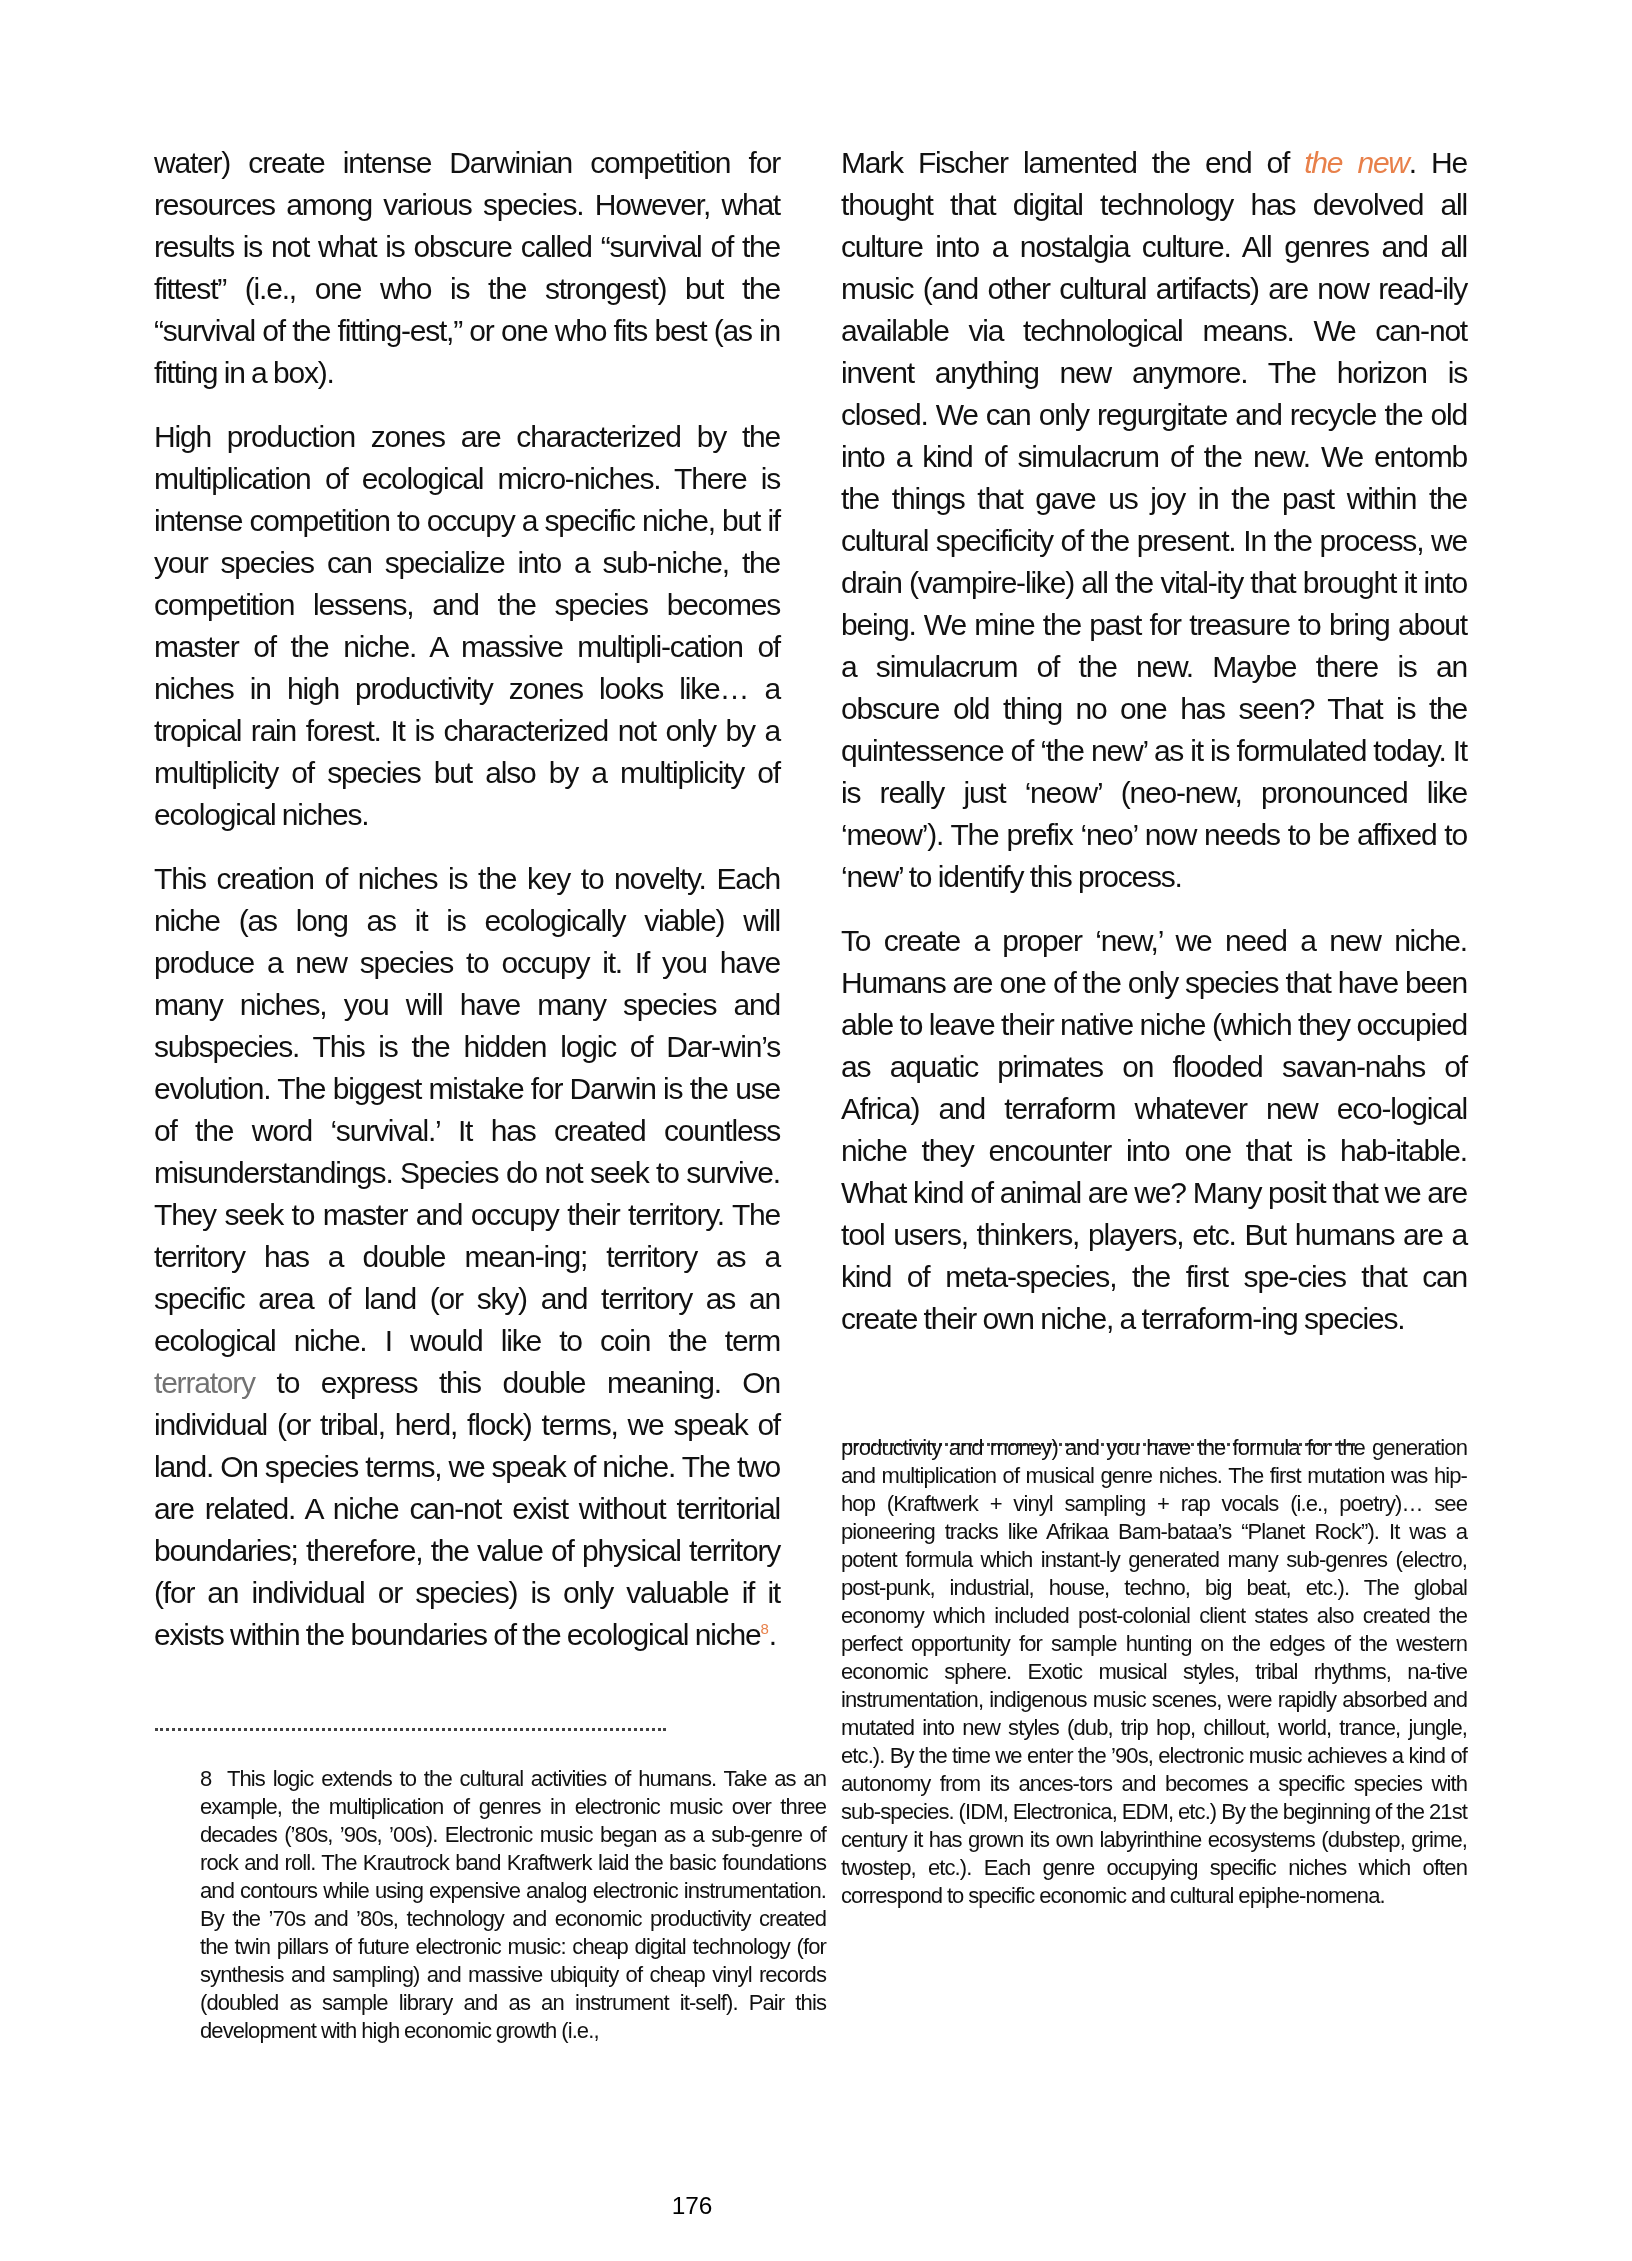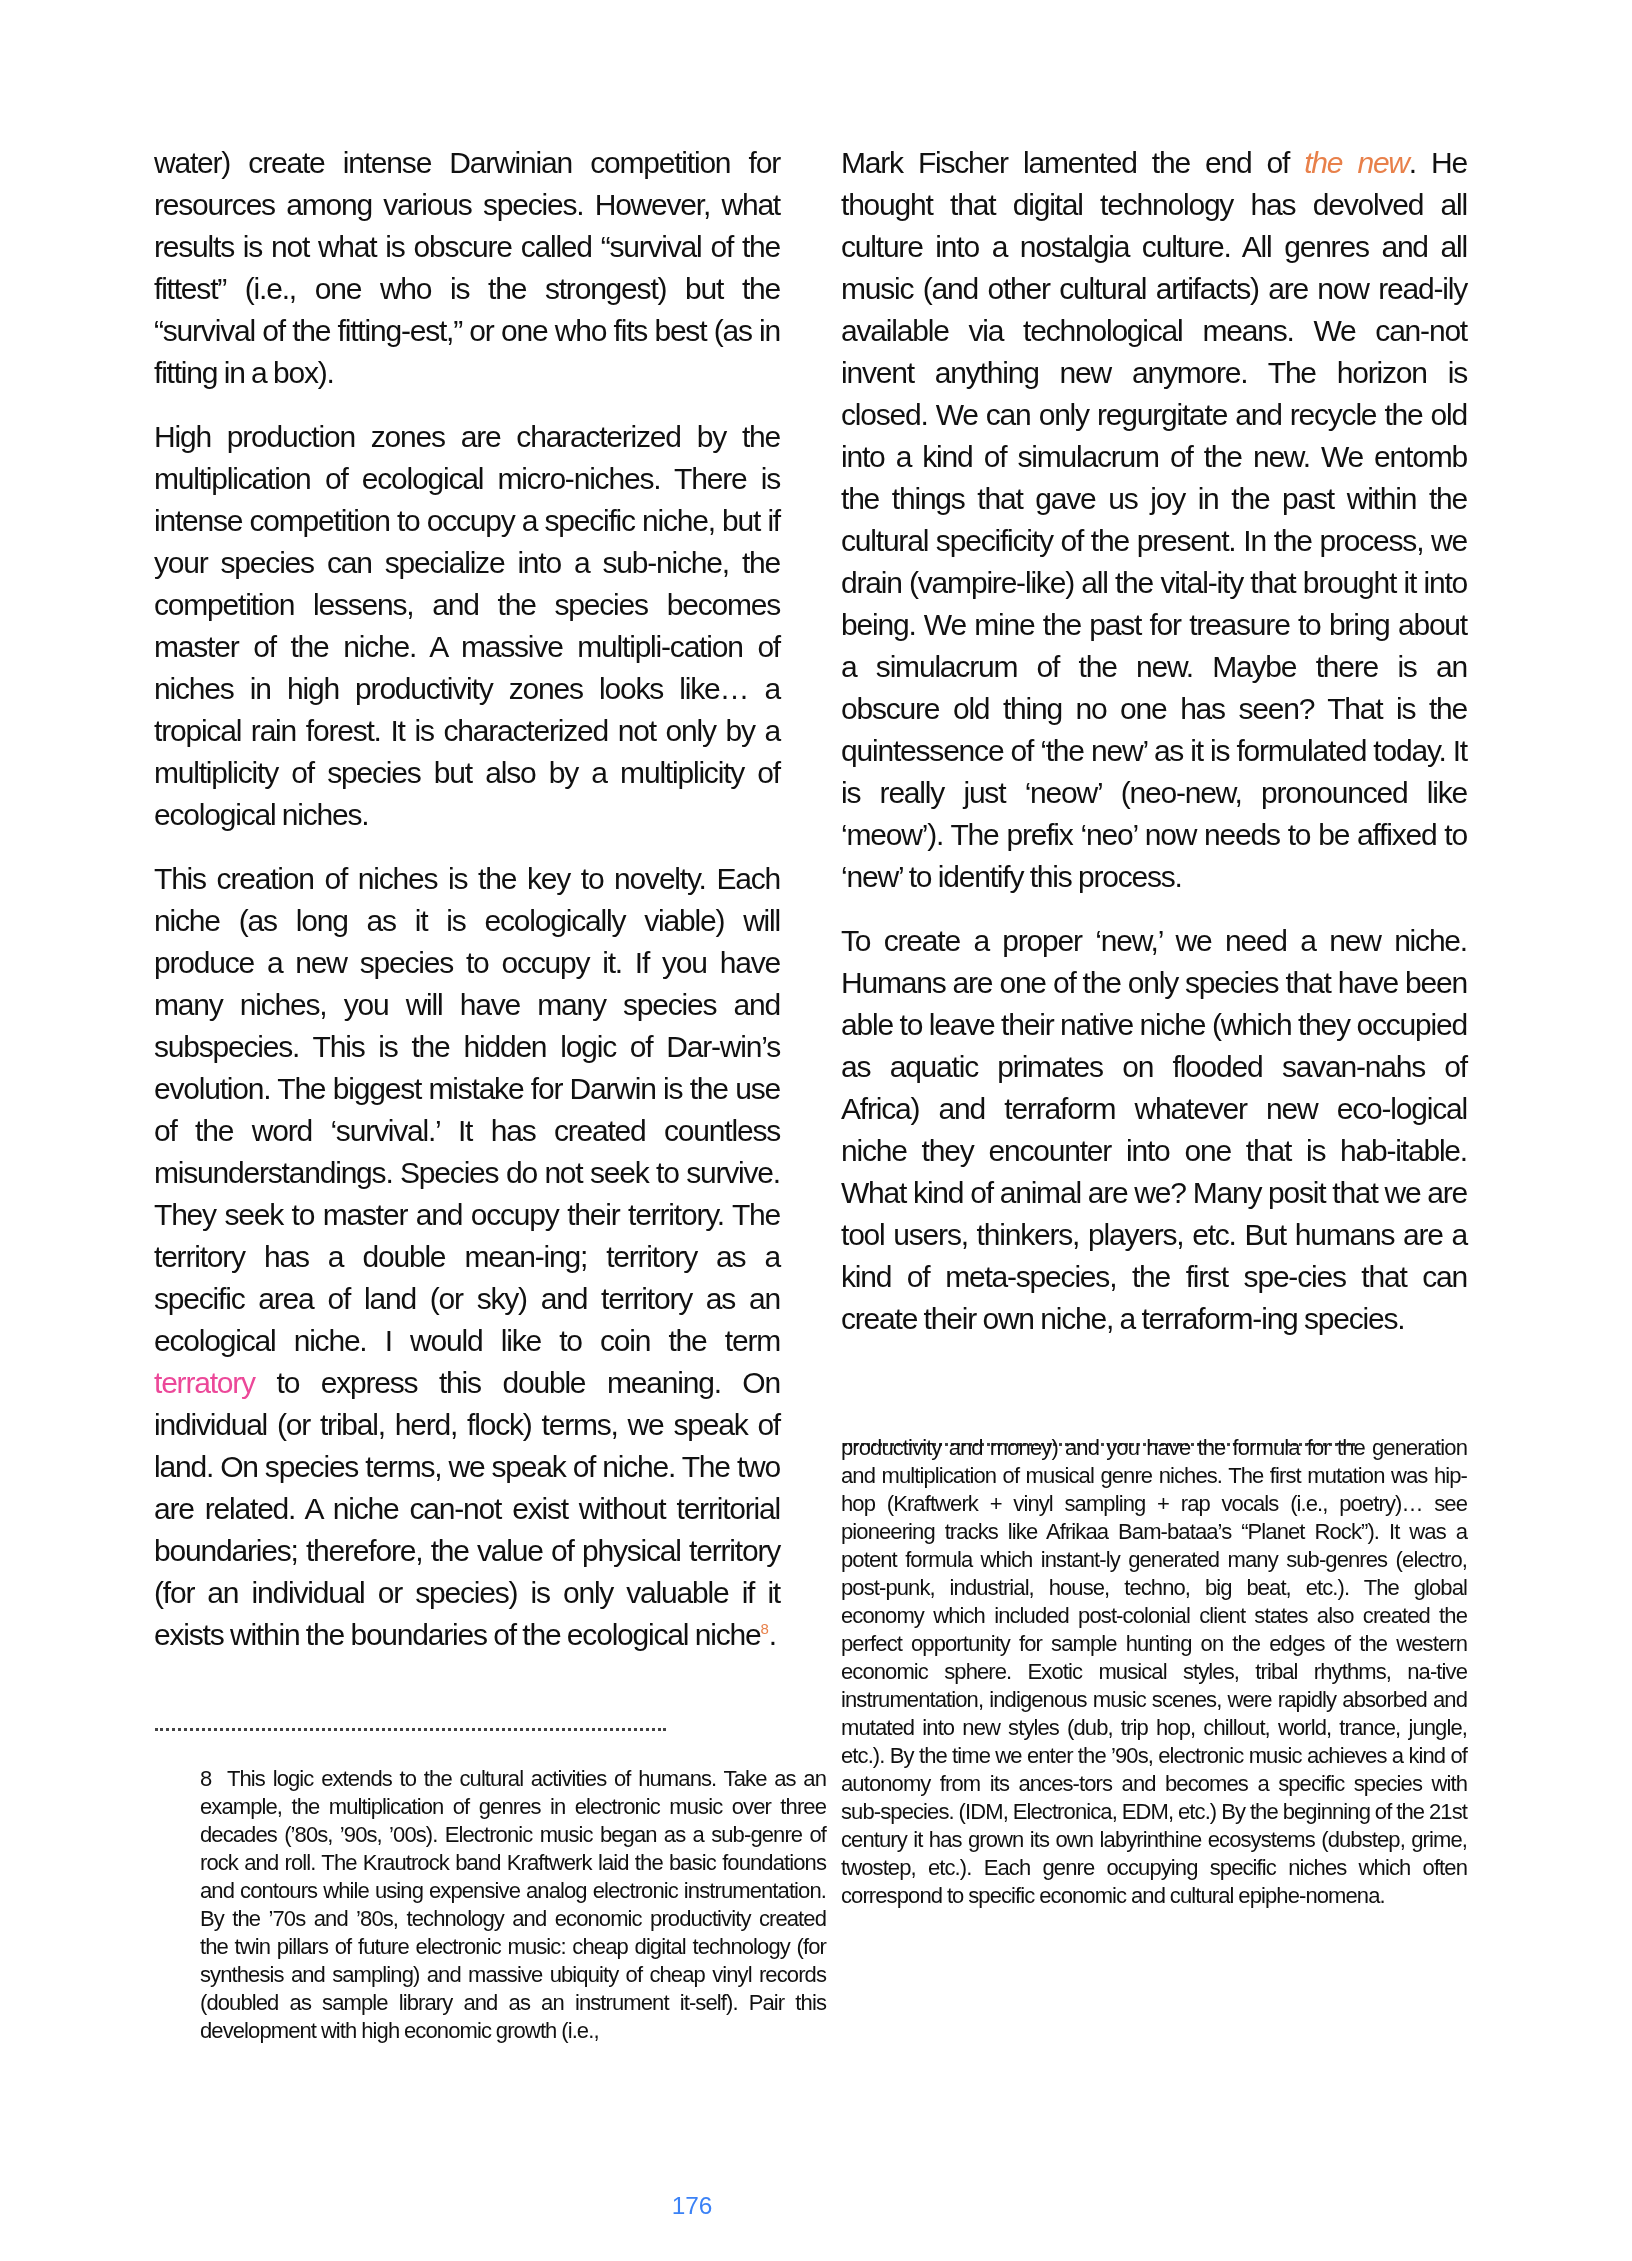--- a/index.html
+++ b/index.html
@@ -4,30 +4,30 @@
   <style>
     html, body { margin:0; padding:0; background:#ffffff; }
     body { width:1632px; height:2261px; position:relative; overflow:hidden;
            font-family:"Liberation Sans", sans-serif; color:#111111; }
     .col { position:absolute; width:626px; }
     .col-left { left:154px; top:142px; }
     .col-right { left:841px; top:142px; }
     .para { margin:0 0 22px 0; font-size:30px; line-height:42px; text-align:justify;
             letter-spacing:-1.2px; word-spacing:-0.7px; font-stretch:condensed;
             hyphens:manual; }
-    .accent { color:#ec4899; }
+    .accent { color:#737373; }
     .accent-italic { color:#e8804a; font-style:italic; }
     sup.fn-ref { color:#e8804a; font-size:15px; line-height:0; vertical-align:super; letter-spacing:0; }
     .footnote { margin:0; font-size:22px; line-height:28px; text-align:justify; letter-spacing:-0.9px; word-spacing:-0.4px; }
     .fn-num { display:inline-block; width:27px; }
     .fn-left { position:absolute; left:154px; top:1765px; width:626px;margin-left:46px; }
     .fn-right { position:absolute; left:841px; top:1434px; width:626px; }
     .rule-left { position:absolute; left:155px; top:1728px; width:511px; border-top:3px dotted #444; }
     .rule-right { position:absolute; left:844px; top:1443px; width:511px; border-top:3px dotted #444; }
-    .page-number { position:absolute; left:0; width:1384px; top:2192px; text-align:center; font-size:24.4px; color:#3b82f6; }
+    .page-number { position:absolute; left:0; width:1384px; top:2192px; text-align:center; font-size:24.4px; color:#000000; }
   </style>
 </head>
 <body>
 
 <div class="col col-left">
   <p class="para">water) create intense Darwinian competition for resources among various species. However, what results is not what is obscure called “survival of the fittest” (i.e., one who is the strongest) but the “survival of the fitting-est,” or one who fits best (as in fitting in a box).</p>
   <p class="para">High production zones are characterized by the multiplication of ecological micro-niches. There is intense competition to occupy a specific niche, but if your species can specialize into a sub-niche, the competition lessens, and the species becomes master of the niche. A massive multipli-cation of niches in high productivity zones looks like… a tropical rain forest. It is characterized not only by a multiplicity of species but also by a multiplicity of ecological niches.</p>
   <p class="para"><span>This creation of niches is the key to novelty. Each niche (as long as it is ecologically viable) will produce a new species to occupy it. If you have many niches, you will have many species and subspecies. This is the hidden logic of Dar-win’s evolution. The biggest mistake for Darwin is the use of the word ‘survival.’ It has created countless misunderstandings. Species do not seek to survive. They seek to master and occupy their territory. The territory has a double mean-ing; territory as a specific area of land (or sky) and territory as an ecological niche. I would like to coin the term </span><span class="accent">terratory</span><span> to express this double meaning. On individual (or tribal, herd, flock) terms, we speak of land. On species terms, we speak of niche. The two are related. A niche can-not exist without territorial boundaries; therefore, the value of physical territory (for an individual or species) is only valuable if it exists within the boundaries of the ecological niche</span><sup class="fn-ref">8</sup><span>.</span></p>
 </div>
 

